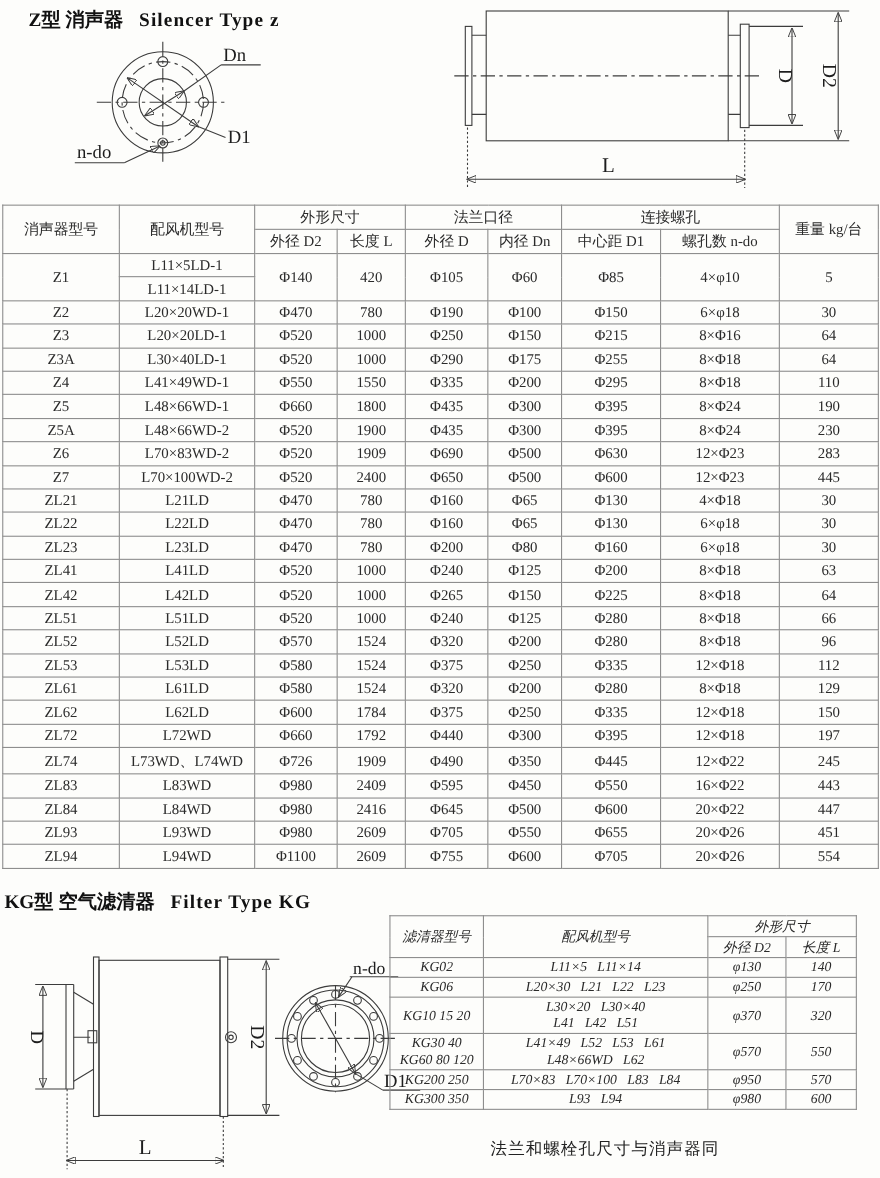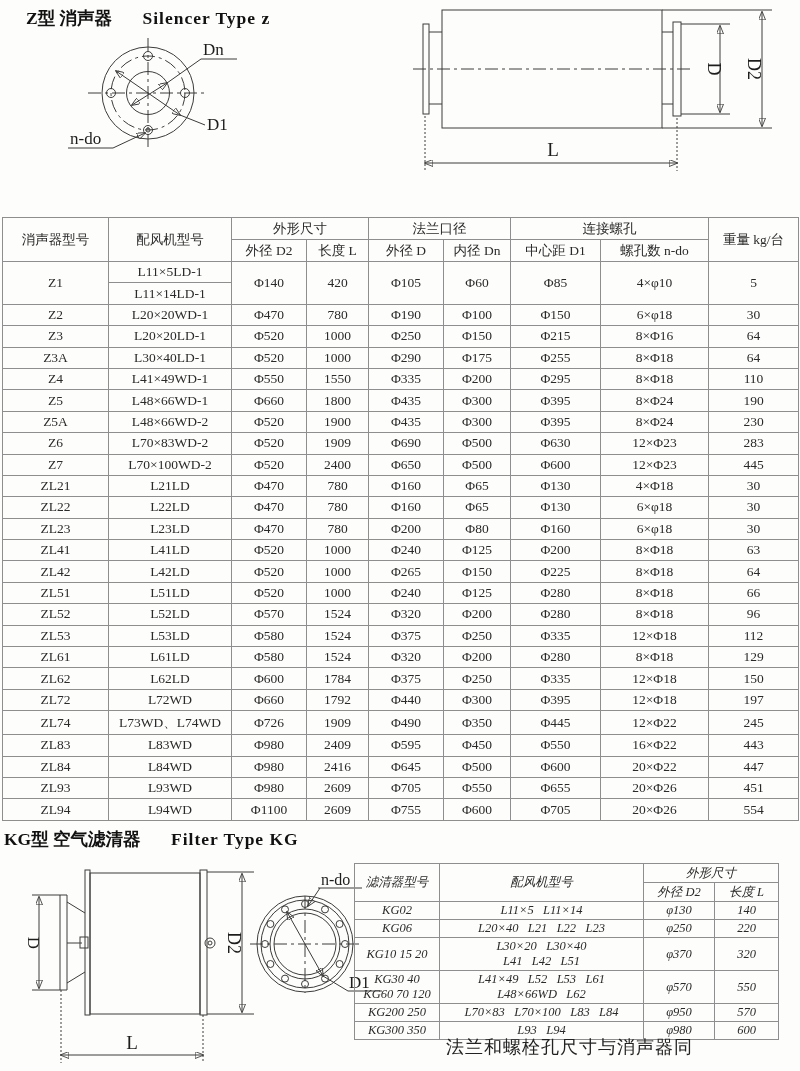--- a/index.html
+++ b/index.html
@@ -3,42 +3,42 @@
 <meta charset="utf-8">
 <style>
   html,body{margin:0;padding:0;background:#e8e8e8;}
   .page{
     position:relative;width:800px;height:1071px;margin:0 auto;
     background:#fdfdfb;color:#222;
     font-family:"Liberation Serif","DejaVu Serif",serif;
     overflow:hidden;
   }
   .sec-title{position:absolute;font-weight:bold;font-size:17.5px;color:#111;white-space:nowrap;}
-  .sec-title .en{margin-left:26px;letter-spacing:1px;}
+  .sec-title .en{margin-left:10px;letter-spacing:1px;}
   .diagram{position:absolute;}
   .diagram line,.diagram rect,.diagram circle,.diagram path,.diagram polyline{
     stroke:#3c3c3c;fill:none;stroke-width:1;
   }
   .diagram text{fill:#1d1d1d;stroke:none;font-family:"Liberation Serif","DejaVu Serif",serif;}
   .thin{stroke-width:0.8;}
   .cl{stroke-dasharray:13 4 3 4;stroke-width:0.8;}
   .dot{stroke-dasharray:2 2;stroke-width:0.8;}
 
-  table.spec{position:absolute;border-collapse:collapse;table-layout:fixed;margin-top:31px;}
+  table.spec{position:absolute;border-collapse:collapse;table-layout:fixed;}
   table.spec th,table.spec td{
     border:1px solid #8e8e8e;text-align:center;vertical-align:middle;
     font-weight:normal;padding:0 2px;color:#2a2a2a;
   }
   #main-table{left:2px;top:186px;width:796px;height:604px;font-size:13.5px;}
   #main-table thead tr{height:22px;}
   #kg-table{left:354px;top:832px;width:424px;font-size:12.5px;font-style:italic;}
   #kg-table thead tr{height:19px;}
   #kg-table tbody tr{height:16px;}
   #kg-table td{white-space:pre-wrap;line-height:15px;padding:1px 2px;}
-  .footnote{position:absolute;left:446px;top:1035px;font-size:18px;color:#222;letter-spacing:1px;}
+  .footnote{position:absolute;left:446px;top:1035px;font-size:15px;color:#222;letter-spacing:1px;}
 </style>
 </head>
 <body>
 
 <div class="page">
 
   <div class="sec-title" style="left:26px;top:6px;">
     <span>Z型 消声器</span>
     <span class="en">Silencer Type z</span>
   </div>
@@ -416,21 +416,21 @@
           <td>2609</td>
           <td>Φ755</td>
           <td>Φ600</td>
           <td>Φ705</td>
           <td>20×Φ26</td>
           <td>554</td>
         </tr>
       </tbody>
   </table>
 
-  <div class="sec-title" style="left:4px;top:827px;">
+  <div class="sec-title" style="left:4px;top:807px;">
     <span>KG型 空气滤清器</span>
     <span class="en">Filter Type KG</span>
   </div>
 
   <svg class="diagram" style="left:8px;top:852px;" width="270" height="216" viewBox="0 0 270 216">
     <defs>
       <marker id="ah3" viewBox="0 0 10 8" refX="9" refY="4" markerWidth="9" markerHeight="7" orient="auto-start-reverse">
         <path d="M0,0 L10,4 L0,8 z" fill="#3c3c3c" stroke="none"></path>
       </marker>
       <pattern id="mesh" width="9" height="9" patternUnits="userSpaceOnUse">
@@ -526,34 +526,34 @@
     </thead>
     <tbody id="kg-tbody">
         <tr>
           <td>KG02</td>
           <td>L11×5   L11×14</td>
           <td>φ130</td>
           <td>140</td>
         </tr>
         <tr>
           <td>KG06</td>
-          <td>L20×40   L21   L22   L23</td>
+          <td>L20×30   L21   L22   L23</td>
           <td>φ250</td>
-          <td>220</td>
+          <td>170</td>
         </tr>
         <tr>
           <td>KG10 15 20</td>
           <td>L30×20   L30×40
 L41   L42   L51</td>
           <td>φ370</td>
           <td>320</td>
         </tr>
         <tr>
           <td>KG30 40
-KG60 70 120</td>
+KG60 80 120</td>
           <td>L41×49   L52   L53   L61
 L48×66WD   L62</td>
           <td>φ570</td>
           <td>550</td>
         </tr>
         <tr>
           <td>KG200 250</td>
           <td>L70×83   L70×100   L83   L84</td>
           <td>φ950</td>
           <td>570</td>

